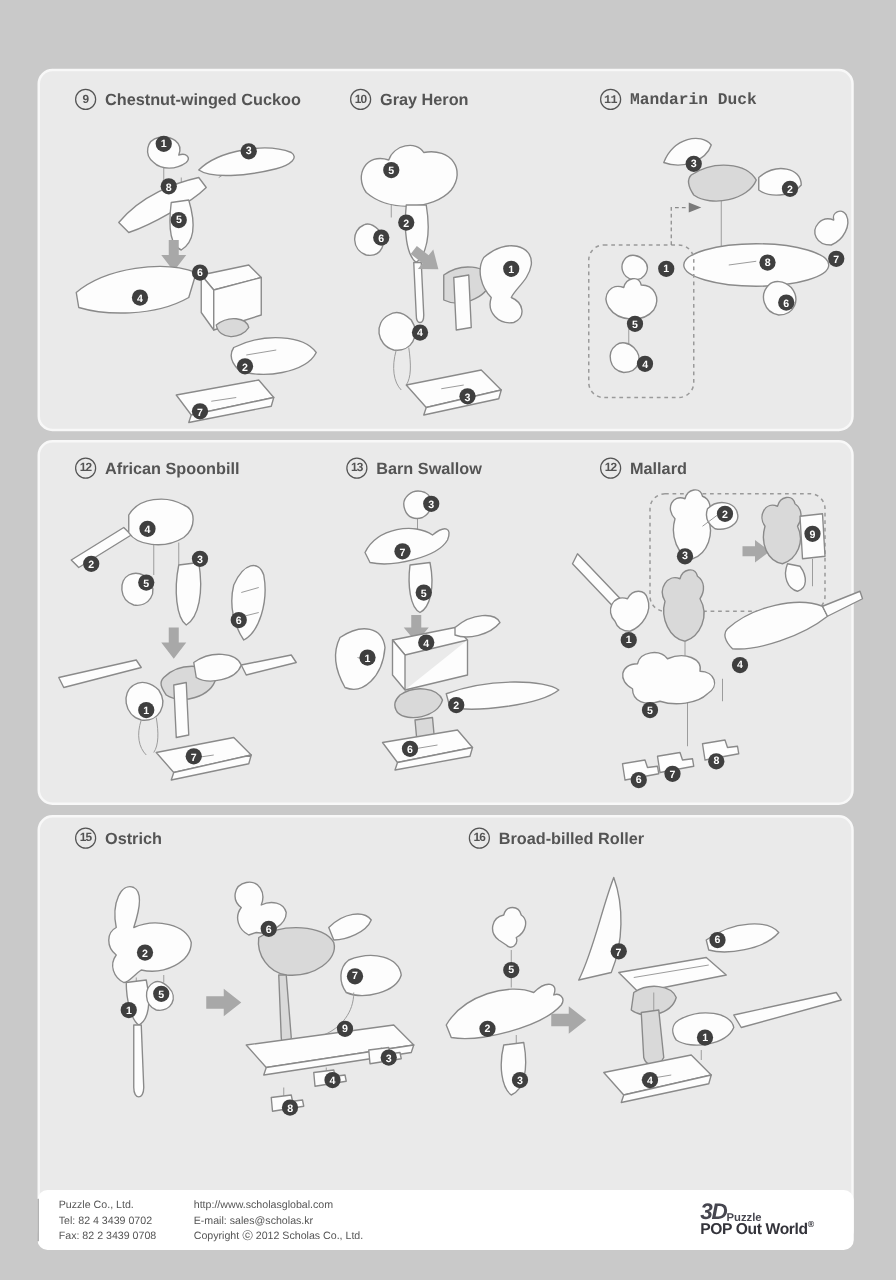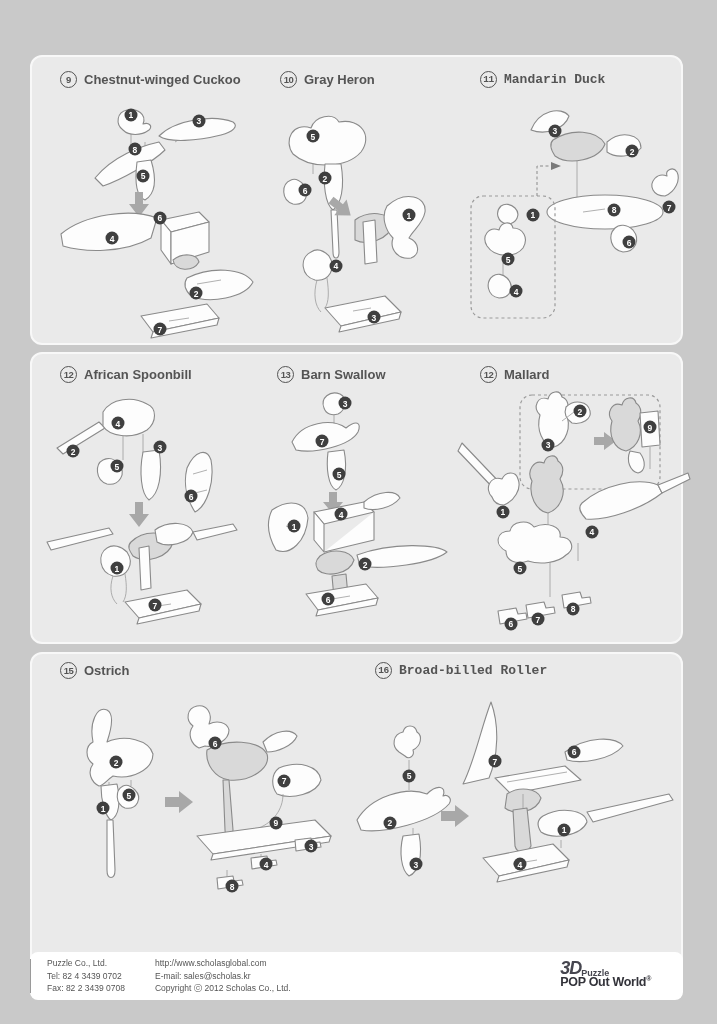--- a/index.html
+++ b/index.html
@@ -304,21 +304,21 @@
       <span class="badge" style="left: 27.3%; top: 43.8%;">5</span>
       <span class="badge" style="left: 18.7%; top: 49.2%;">1</span>
       <span class="badge" style="left: 56%; top: 22.1%;">6</span>
       <span class="badge" style="left: 79%; top: 37.9%;">7</span>
       <span class="badge" style="left: 76.3%; top: 55.4%;">9</span>
       <span class="badge" style="left: 88%; top: 65%;">3</span>
       <span class="badge" style="left: 73%; top: 72.5%;">4</span>
       <span class="badge" style="left: 61.7%; top: 81.7%;">8</span>
     </div>
 
-  <div class="dg-title" style="left:343px;top:8px;font-family:Liberation Mono, monospace;">
+  <div class="dg-title" style="left:343px;top:8px;">
     <span class="dg-num">16</span>
     <span>Broad-billed Roller</span>
   </div>
   <div class="diagram" style="left:315px;top:36px;width:330px;height:240px;">
     <svg viewBox="0 0 330 240">
       <path class="th" d="M62,70 V100 M66,138 V146"></path>
       <path class="p" d="M52,62 C44,56 46,44 56,42 C58,34 68,34 70,42 C76,46 74,56 66,60 C68,66 62,70 58,66 Z"></path>
       <path class="p" d="M10,130 C24,106 60,96 80,104 C90,94 100,96 96,106 C100,104 106,108 102,114 C86,132 36,144 14,140 Z"></path>
       <path class="p" d="M56,146 L72,144 C76,166 72,182 62,186 C54,180 52,162 56,146 Z"></path>
       <path class="arw" transform="translate(94,126)" d="M0,-5 h14 v-6 l14,11 -14,11 v-6 h-14 z"></path>

